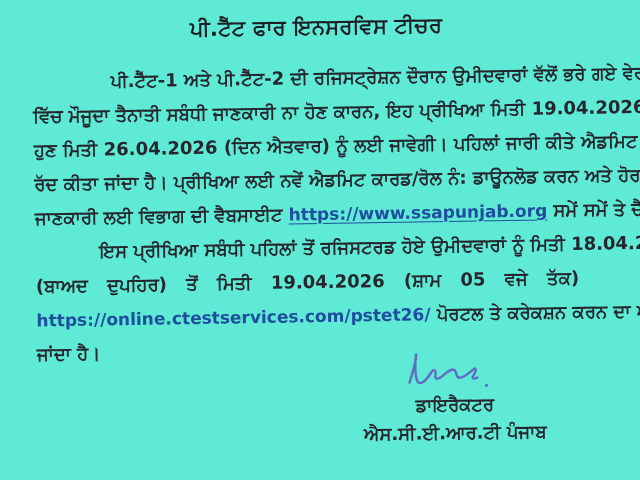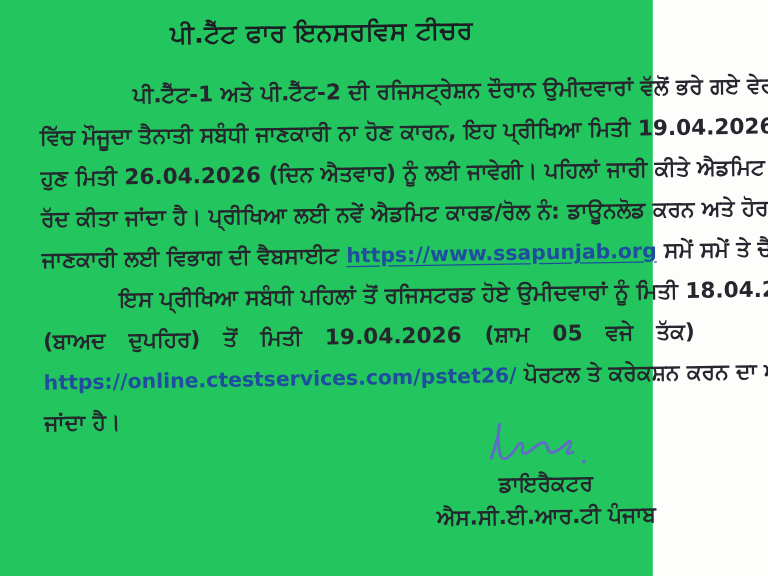--- a/index.html
+++ b/index.html
@@ -6,23 +6,23 @@
     margin: 0;
     padding: 0;
     width: 640px;
     height: 480px;
     overflow: hidden;
     background: #fdfdfc;
     font-family: "DejaVu Sans", sans-serif;
   }
   .doc-page {
     position: relative;
-    width: 544px;
+    width: 640px;
     height: 480px;
-    background: #22c55e;
+    background: #5eead4;
   }
   .doc-content {
     position: absolute;
     inset: 0;
     transform: rotate(-0.9deg);
     transform-origin: 50% 60%;
     color: #26262e;
   }
   .doc-title {
     margin-top: 15px;

